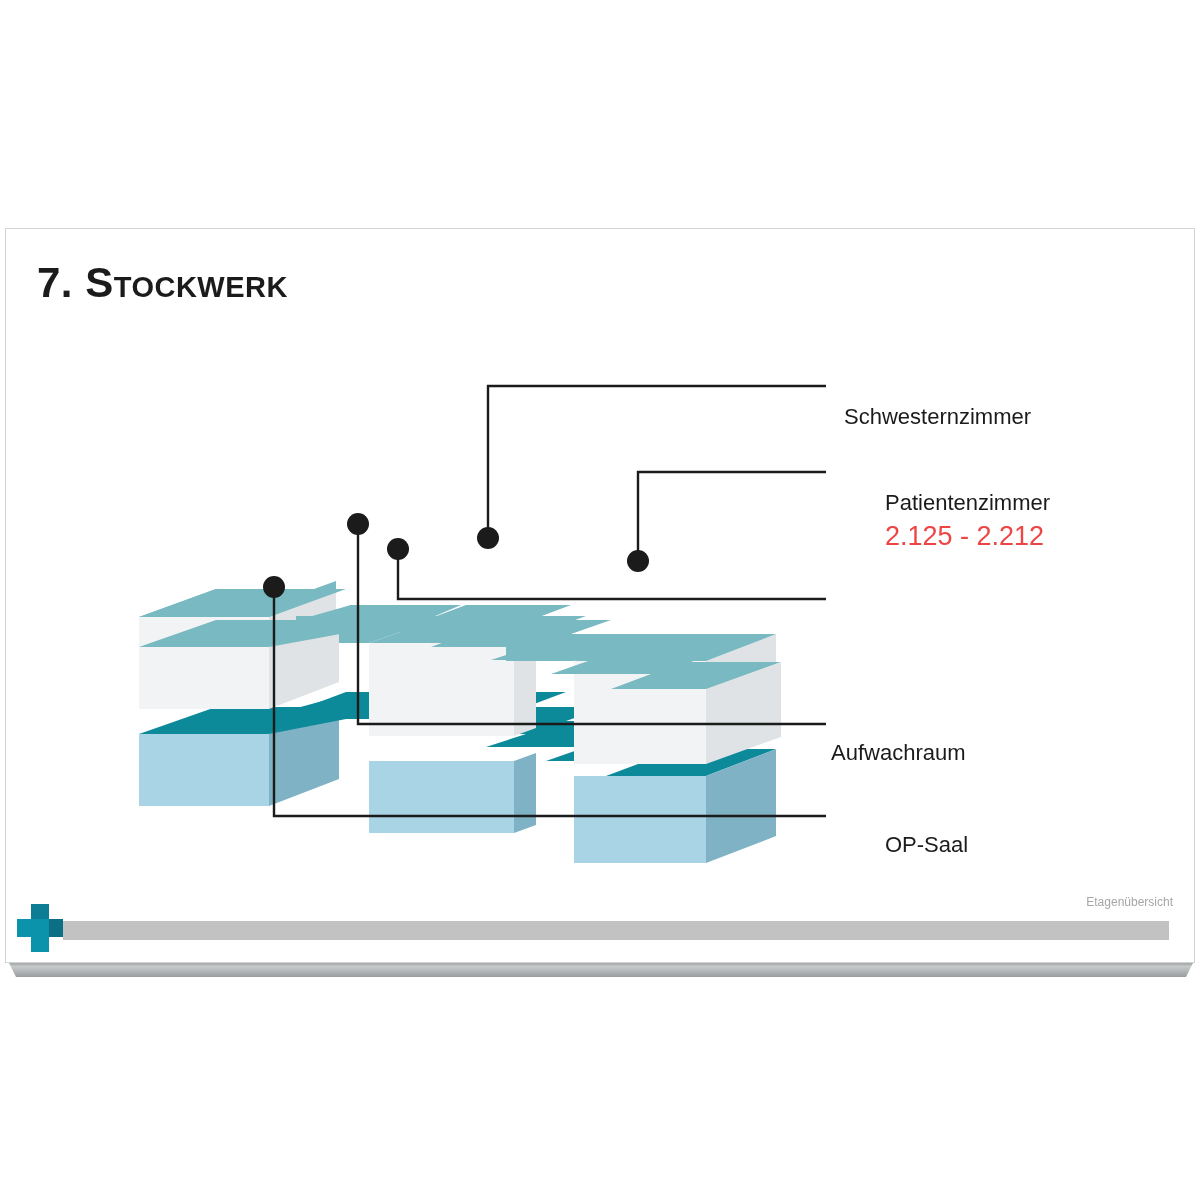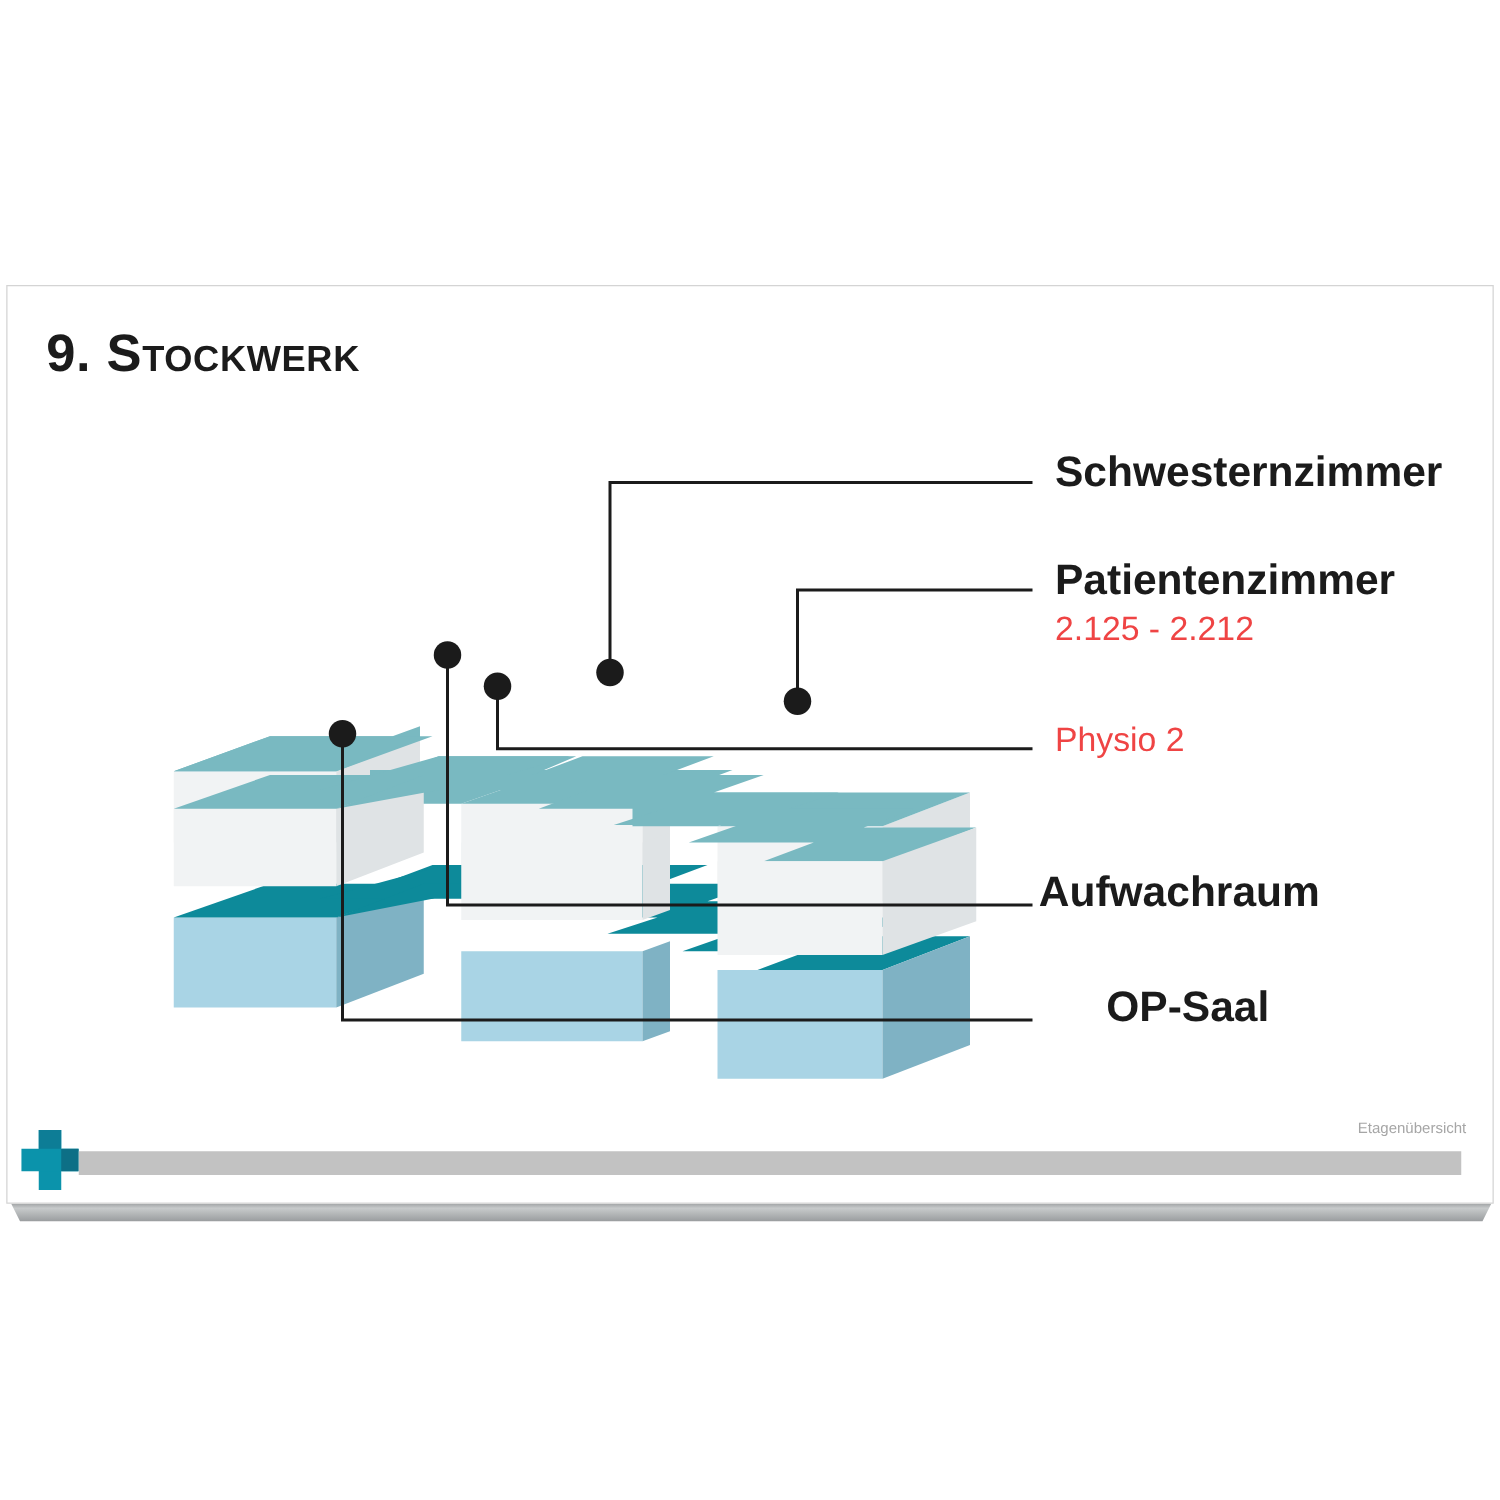--- a/index.html
+++ b/index.html
@@ -25,24 +25,25 @@
   
   .plinth{
     position:absolute;
     left:8px; top:961px;
     width:1186px; height:18px;
   }
 
   
   .label-block{position:absolute;white-space:nowrap;}
   .label-main{
-    font-size:34px;
+    font-size:22px;
     color:#1b1b1b;
     line-height:1.12;
-    font-weight:700;
+    font-weight:400;
+    margin-top:46px;
   }
   .label-sub{
     font-size:27px;
     color:#ef4444;
     line-height:1.2;
     font-weight:400;
     margin-top:4px;
   }
 
   svg{display:block;}
@@ -134,33 +135,32 @@
       </g>
       <g fill="#1b1b1b">
         <circle cx="482" cy="309" r="11"></circle>
         <circle cx="632" cy="332" r="11"></circle>
         <circle cx="392" cy="320" r="11"></circle>
         <circle cx="352" cy="295" r="11"></circle>
         <circle cx="268" cy="358" r="11"></circle>
       </g>
     </svg>
 
-    <div style="position:absolute;left:31px;top:30px;font-size:42px;font-weight:600;color:#1b1b1b;font-variant:small-caps;letter-spacing:0.5px;white-space:nowrap;">9. Stockwerk</div>
+    <div style="position:absolute;left:31px;top:30px;font-size:42px;font-weight:600;color:#1b1b1b;font-variant:small-caps;letter-spacing:0.5px;white-space:nowrap;">7. Stockwerk</div>
 
     <div class="label-block" style="left:838px;top:130px;">
       <div class="label-main">Schwesternzimmer</div>
     </div>
 
-    <div class="label-block" style="left:838px;top:216px;">
+    <div class="label-block" style="left:879px;top:216px;">
       <div class="label-main">Patientenzimmer</div>
       <div class="label-sub">2.125 - 2.212</div>
     </div>
 
     <div class="label-block" style="left:838px;top:343px;">
-      <div class="label-sub">Physio 2</div>
     </div>
 
     <div class="label-block" style="left:825px;top:466px;">
       <div class="label-main">Aufwachraum</div>
     </div>
 
     <div class="label-block" style="left:879px;top:558px;">
       <div class="label-main">OP-Saal</div>
     </div>
 

